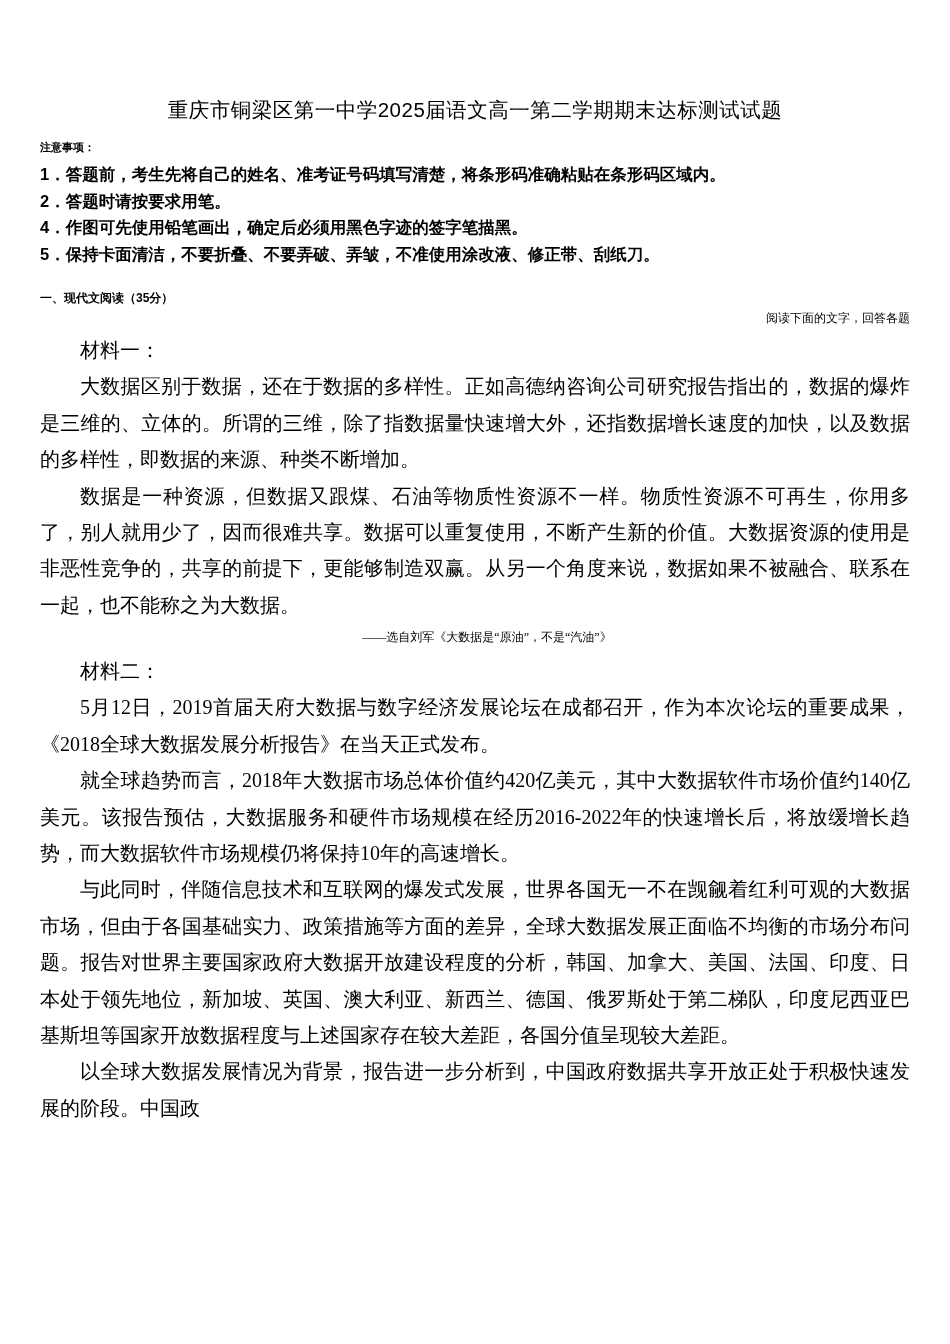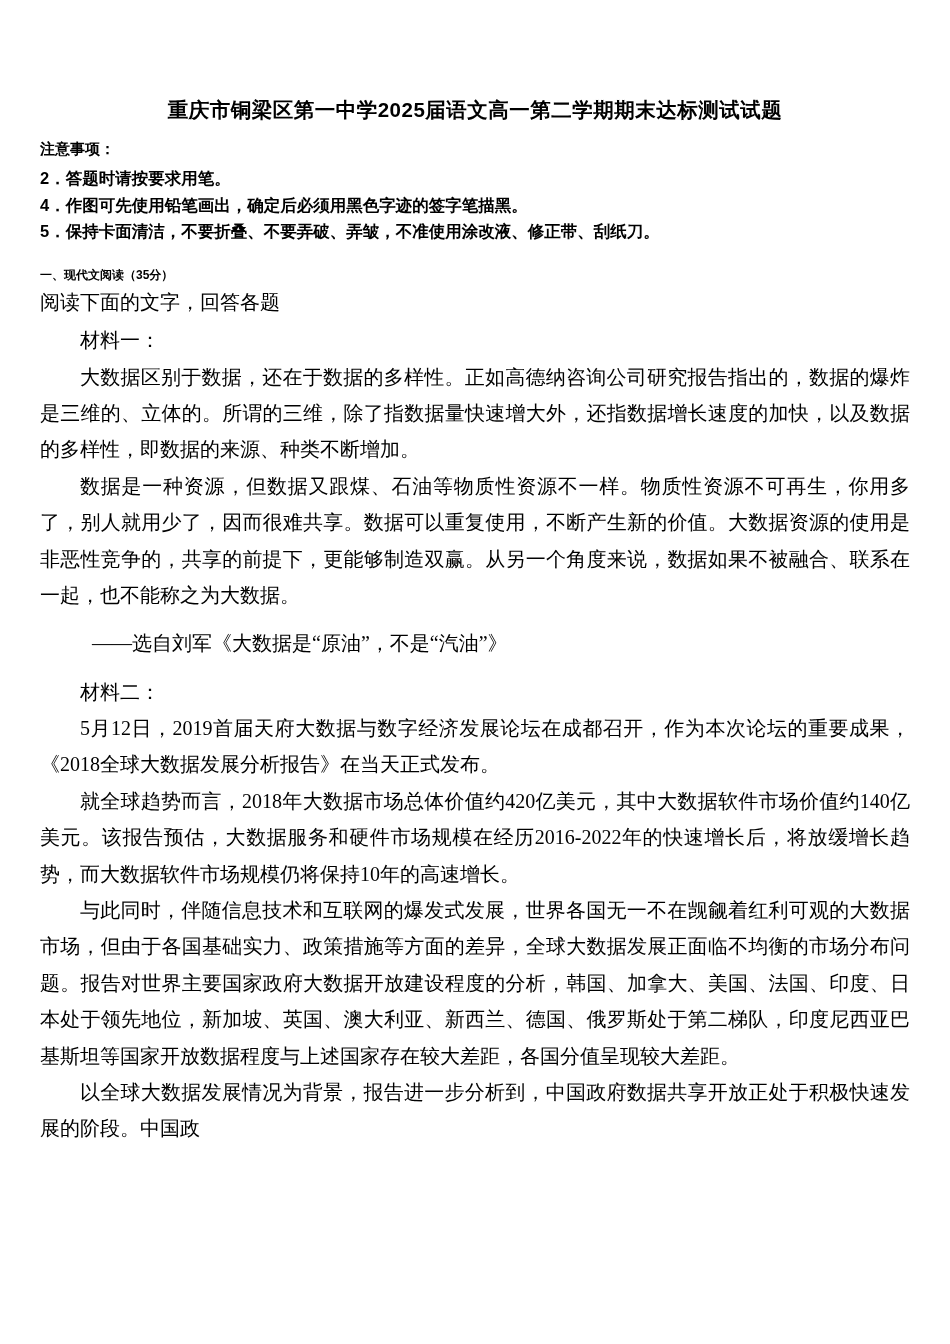--- a/index.html
+++ b/index.html
@@ -17,29 +17,29 @@
   .page {
     width: 950px;
     height: 1344px;
     box-sizing: border-box;
     padding: 96px 40px 0 40px;
     position: relative;
   }
   .doc-title {
     text-align: center;
     font-family: "Liberation Sans", "DejaVu Sans", sans-serif;
-    font-weight: bold;
+    font-weight: normal;
     font-size: 20.5px;
     letter-spacing: 0.5px;
     margin: 0 0 16px 0;
   }
   .notice-heading {
     font-family: Liberation Mono, monospace;
     font-weight: bold;
-    font-size: 15px;
+    font-size: 11px;
     margin: 8px 0 6px 0;
   }
   .notice-list {
     list-style: none;
     margin: 0 0 22px 0;
     padding: 0;
   }
   .notice-list li {
     font-family: "Liberation Sans", "DejaVu Sans", sans-serif;
     font-weight: bold;
@@ -47,51 +47,54 @@
     line-height: 1.62;
     white-space: nowrap;
   }
   .section-heading {
     font-family: "Liberation Sans", "DejaVu Sans", sans-serif;
     font-weight: bold;
     font-size: 12px;
     margin: 6px 0 2px 0;
   }
   .sub-instruction {
-    font-size: 20px;
+    font-size: 12px;
     line-height: 1.6;
     margin: 0 0 4px 0;
+    text-align: right;
   }
   .para {
     font-size: 20px;
     line-height: 1.82;
     margin: 0;
     text-align: justify;
     text-justify: inter-ideograph;
     text-indent: 2em;
   }
   .para-label {
     text-indent: 2em;
   }
   .src-line {
-    font-size: 20px;
+    font-size: 12px;
     line-height: 1.82;
-    margin: 12px;
+    margin: 4px;
     text-indent: 2em;
+    text-align: center;
   }
 </style>
 </head>
 <body>
 
 <div class="page">
 
   <h1 class="doc-title">重庆市铜梁区第一中学2025届语文高一第二学期期末达标测试试题</h1>
 
   <div class="notice-heading">注意事项：</div>
   <ul class="notice-list">
+    <li>1．答题前，考生先将自己的姓名、准考证号码填写清楚，将条形码准确粘贴在条形码区域内。</li>
     <li>2．答题时请按要求用笔。</li>
     <li>4．作图可先使用铅笔画出，确定后必须用黑色字迹的签字笔描黑。</li>
     <li>5．保持卡面清洁，不要折叠、不要弄破、弄皱，不准使用涂改液、修正带、刮纸刀。</li>
   </ul>
 
   <div class="section-heading">一、现代文阅读（35分）</div>
   <div class="sub-instruction">阅读下面的文字，回答各题</div>
 
   <p class="para para-label">材料一：</p>
   <p class="para">大数据区别于数据，还在于数据的多样性。正如高德纳咨询公司研究报告指出的，数据的爆炸是三维的、立体的。所谓的三维，除了指数据量快速增大外，还指数据增长速度的加快，以及数据的多样性，即数据的来源、种类不断增加。</p>

